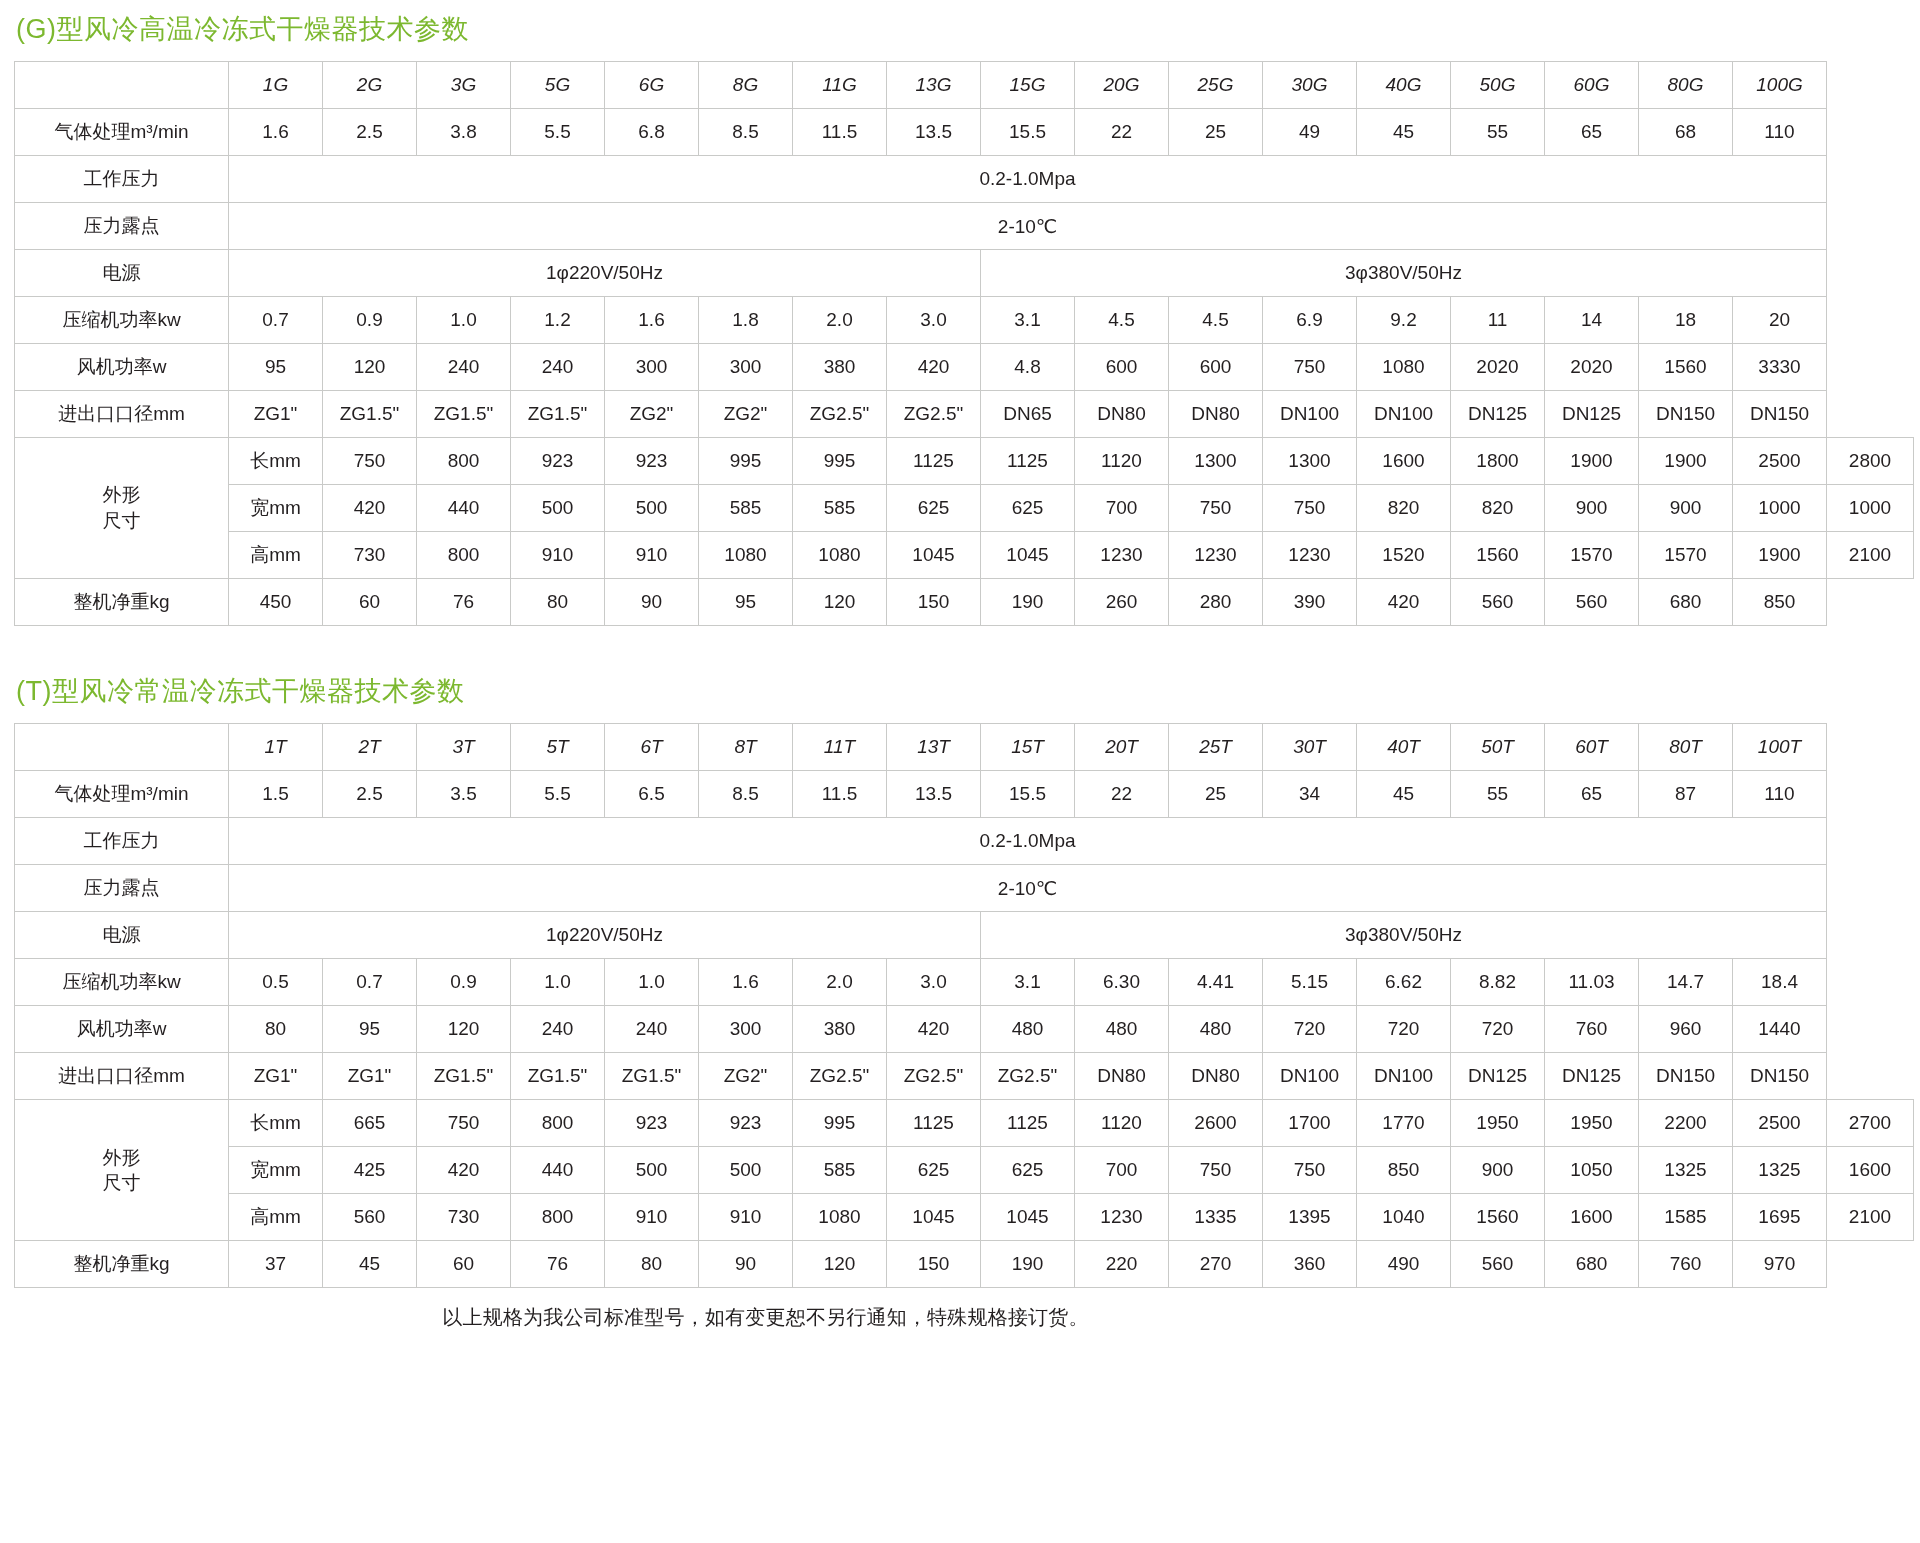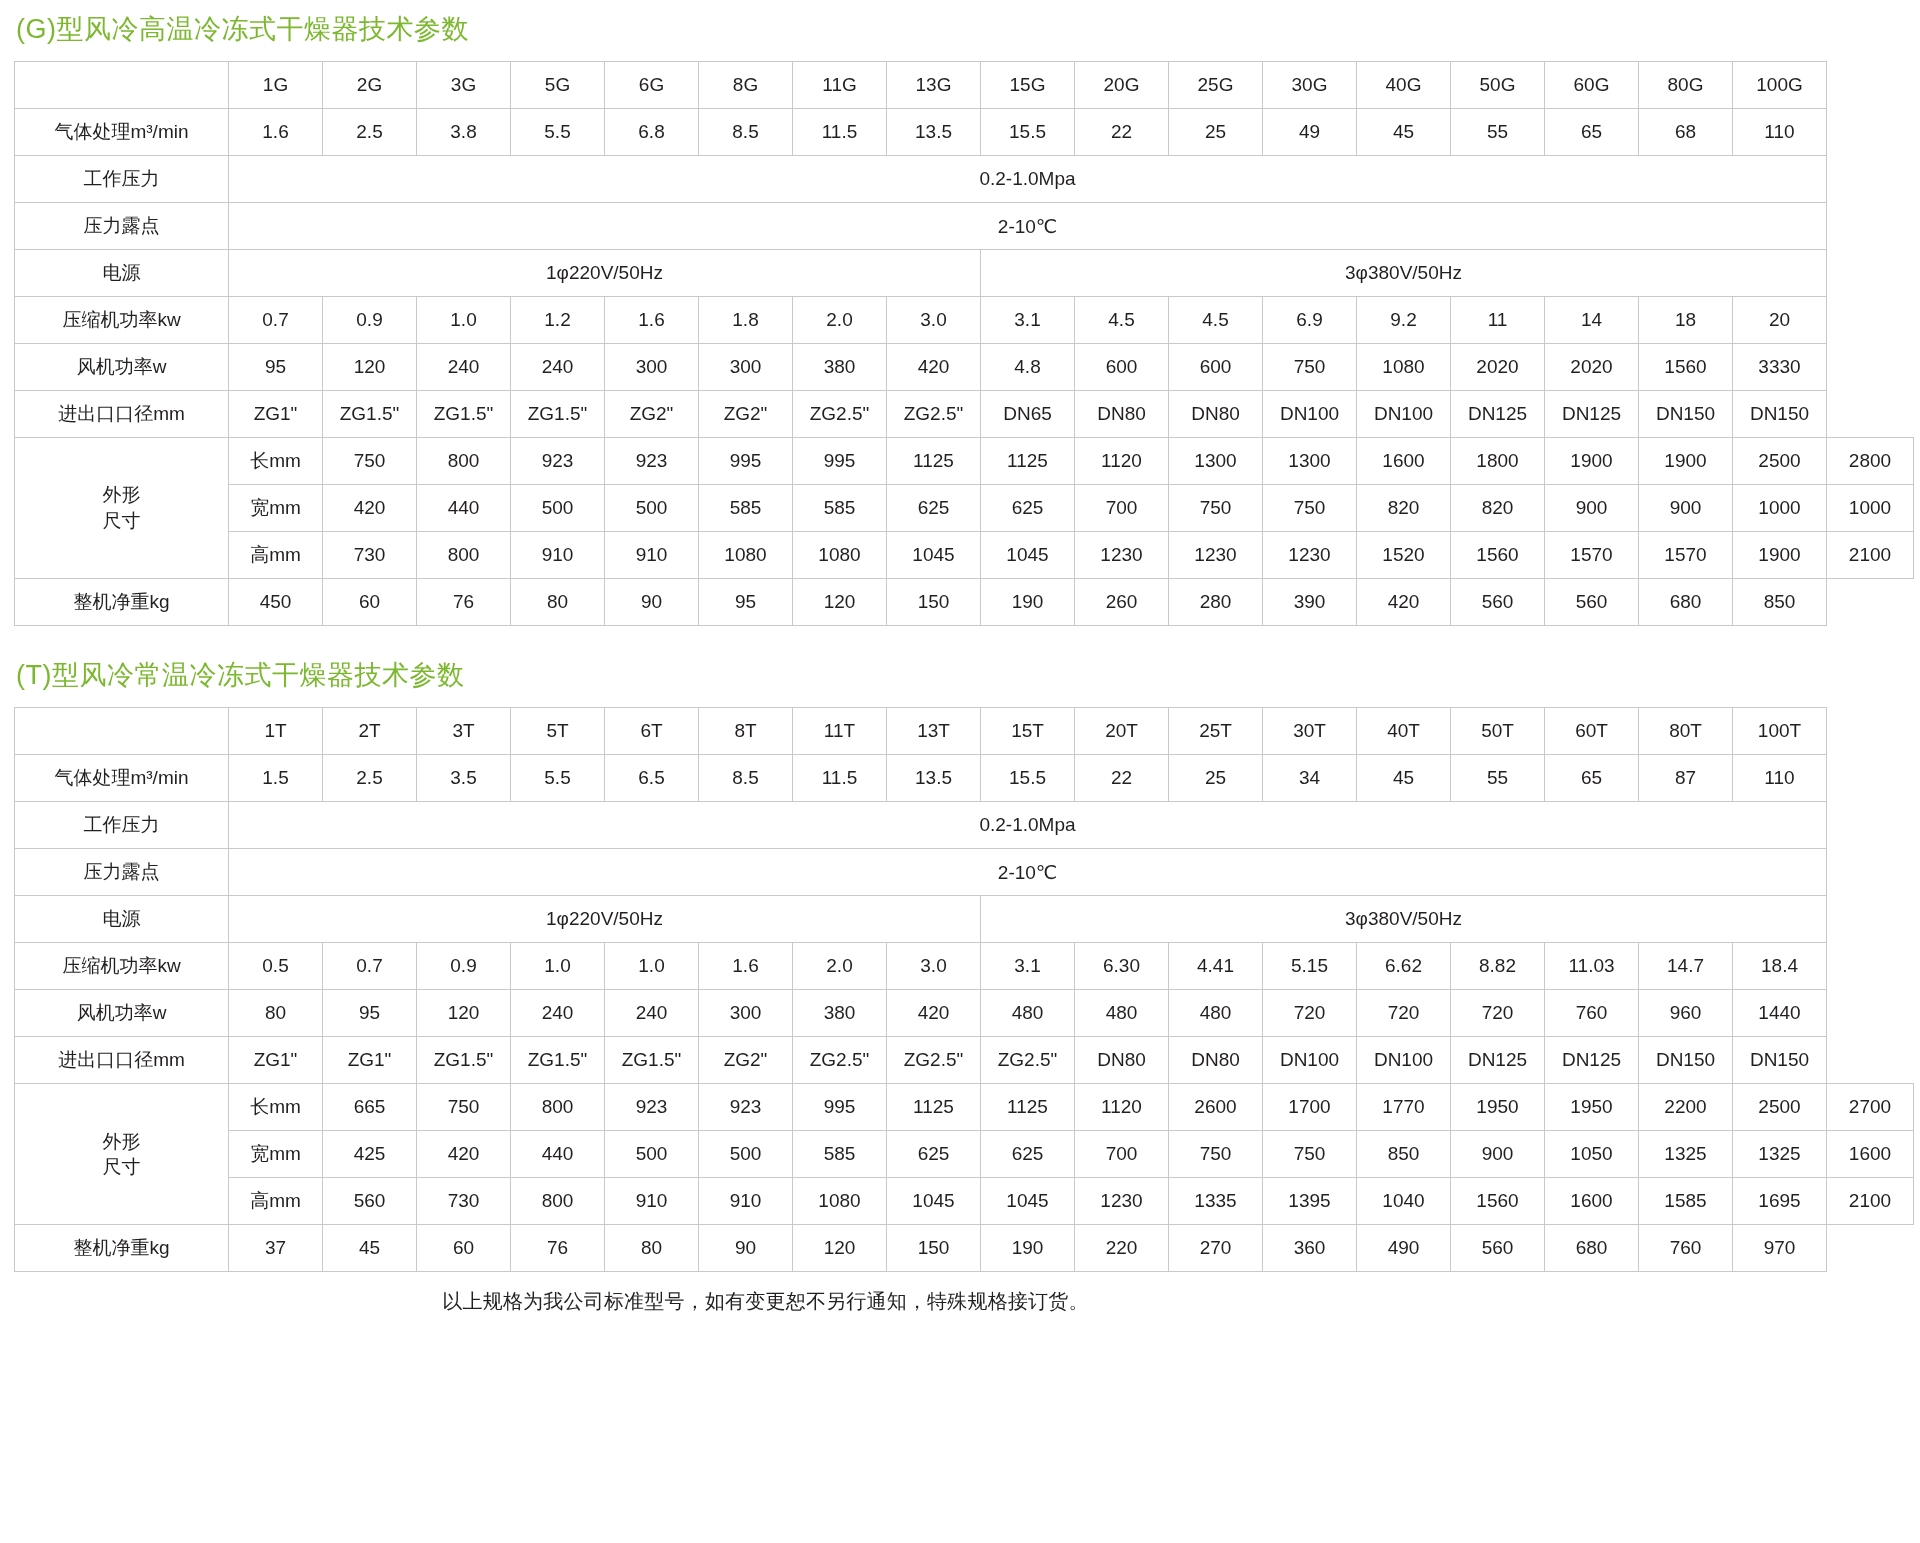--- a/index.html
+++ b/index.html
@@ -21,21 +21,21 @@
   }
   .section-title {
     font-size: 27px;
     color: #7cb82f;
     font-weight: 400;
     letter-spacing: 0.5px;
     margin: 6px 0 14px 6px;
     line-height: 1.3;
   }
   .section + .section {
-    margin-top: 32px;
+    margin-top: 48px;
   }
   table.spec {
     border-collapse: collapse;
     table-layout: fixed;
     width: 1900px;
     margin-left: 4px;
   }
   table.spec td, table.spec th {
     border: 1px solid #c9cac8;
     font-size: 19px;
@@ -49,20 +49,21 @@
     white-space: nowrap;
   }
   table.spec col.lbl { width: 214px; }
   table.spec col.dat { width: 94px; }
   .head-row th {
     background: #a5cd4e;
     color: #ffffff;
     font-size: 22px;
     height: 96px;
     border: 1px solid #a5cd4e;
+    font-style: italic;
   }
   th.corner {
     position: relative;
     background: #a5cd4e;
     padding: 0;
   }
   th.corner .diag {
     position: absolute;
     inset: 0;
     overflow: hidden;

